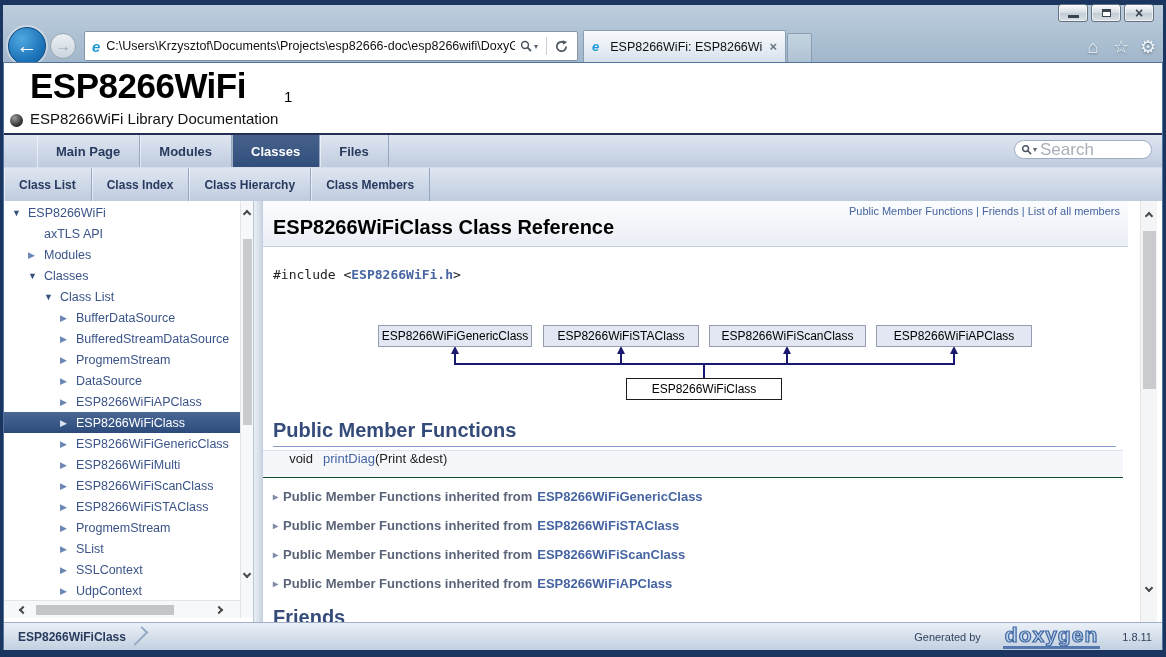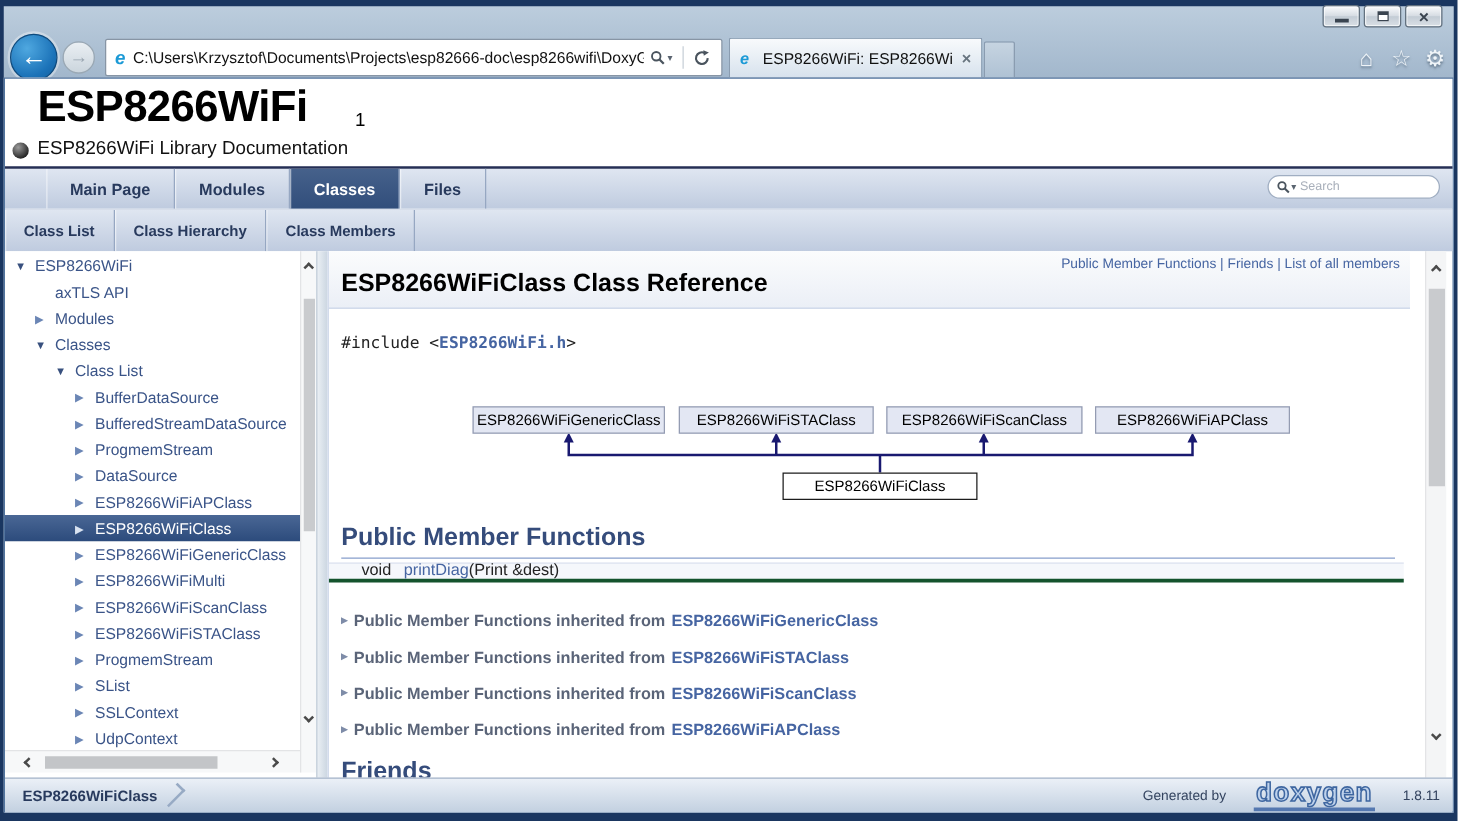--- a/index.html
+++ b/index.html
@@ -68,21 +68,21 @@
   .navrow1 { top:133px; border-top:2px solid #252F55; height:34px;padding-left:33px; }
   .navrow2 { top:167px; border-top:1px solid #D7DEEA; }
   .tab { display:flex; align-items:center; padding:0 19px; font-size:13px; font-weight:bold;
     color:#283A5D; border-right:1px solid #96A7C2; box-shadow:inset 1px 0 0 rgba(255,255,255,.55);
     cursor:pointer; }
   .navrow2 .tab { font-size:12px; padding:0 15px; }
   .tab.active { background:linear-gradient(#46618B,#314E7B); color:#fff; }
 
   .searchbox { right:14px; top:140px; width:138px; height:19px; background:#fff;
     border:1px solid #A0AEC2; border-radius:10px; display:flex; align-items:center; padding:0 6px; }
-  .searchbox input { border:none; outline:none; width:90px; font-size:10px; color:#0f766e;
+  .searchbox input { border:none; outline:none; width:90px; font-size:17px; color:#0f766e;
     font-family:"Liberation Sans", sans-serif; background:transparent; }
   .searchbox input::placeholder { color:#A8AFBA; }
 
   
   .sidebar { left:4px; top:201px; width:236px; height:399px; background:#fff; overflow:hidden; padding-top:1px; }
   .trow { height:21px; display:flex; align-items:center; font-size:12.5px; color:#3A5488; cursor:pointer; white-space:nowrap; }
   .tarrow { width:16px; font-size:9px; text-align:left; color:#6B86B5; flex:none; }
   .tarrow.down { color:#38507E; }
   .trow.sel { background:linear-gradient(#4A6795,#2C4B7C); color:#fff; }
   .trow.sel .tarrow { color:#D9E3F1; }
@@ -113,23 +113,23 @@
   .include-line .file { color:#4665A2; font-weight:bold; }
   .inherit-caption { position:absolute; left:10px; top:102px; font-size:13px; color:#222; }
 
   .diagram { position:absolute; left:10px; top:122px; width:780px; height:80px; }
   .dbox { position:absolute; top:2px; height:22px; background:#E3E7F3; border:1px solid #949CB2;
     font-size:12px; color:#000; display:flex; align-items:center; justify-content:center; cursor:pointer; }
   .dbox.child { background:#fff; border:1px solid #1c1c1c; cursor:default; }
 
   .groupheader { position:absolute; left:10px; right:24px; font-size:20px; font-weight:bold;
     color:#354C7B; border-bottom:1px solid #879ECB; padding-bottom:4px; }
-  .memrow { position:absolute; left:0; right:17px; top:249px; height:16px;
-    background:#F5F7FB; border-top:1px solid #DCE2EF; border-bottom:3px solid #14532d;
-    display:flex; align-items:flex-end; font-size:13px; color:#222; }
+  .memrow { position:absolute; left:0; right:17px; top:249px; height:28px;
+    background:#F5F7FB; border-top:1px solid #DCE2EF; border-bottom:1px solid #14532d;
+    display:flex; align-items:flex-start; font-size:13px; color:#222; }
   .memrow .mtype { width:50px; text-align:right; flex:none; }
   .memrow .mname { color:#4665A2; margin-left:10px; cursor:pointer; }
   .inh-row { position:absolute; left:10px; height:16px; display:flex; align-items:center;
     font-size:13px; font-weight:bold; color:#5A6478; cursor:pointer; white-space:nowrap; }
   .inh-row .iarrow { font-size:10px; color:#7E8CA8; margin-right:5px; }
   .inh-row .iclass { color:#4665A2; margin-left:5px; }
 
   
   .footer { left:4px; top:622px; width:1158px; height:28px;
     background:linear-gradient(#EBF0F7,#C2D0E0); border-top:1px solid #9FB0C6;
@@ -203,20 +203,21 @@
 <div class="abs project-brief">ESP8266WiFi Library Documentation</div>
 
 <div class="abs navrow navrow1" id="navrow1-tabs">
     <div class="tab">Main Page</div>
     <div class="tab">Modules</div>
     <div class="tab active">Classes</div>
     <div class="tab">Files</div>
   </div>
 <div class="abs navrow navrow2" id="navrow2-tabs">
     <div class="tab">Class List</div>
+    <div class="tab">Class Index</div>
     <div class="tab">Class Hierarchy</div>
     <div class="tab">Class Members</div>
   </div>
 
 <div class="abs searchbox">
   <svg width="11" height="11" viewBox="0 0 12 12" style="flex:none;">
     <circle cx="5" cy="5" r="3.2" fill="none" stroke="#4A545E" stroke-width="1.6"></circle>
     <line x1="7.4" y1="7.4" x2="11" y2="11" stroke="#4A545E" stroke-width="1.8"></line>
   </svg>
   <span class="tiny-caret" style="margin:0 3px 0 1px;">▾</span>

